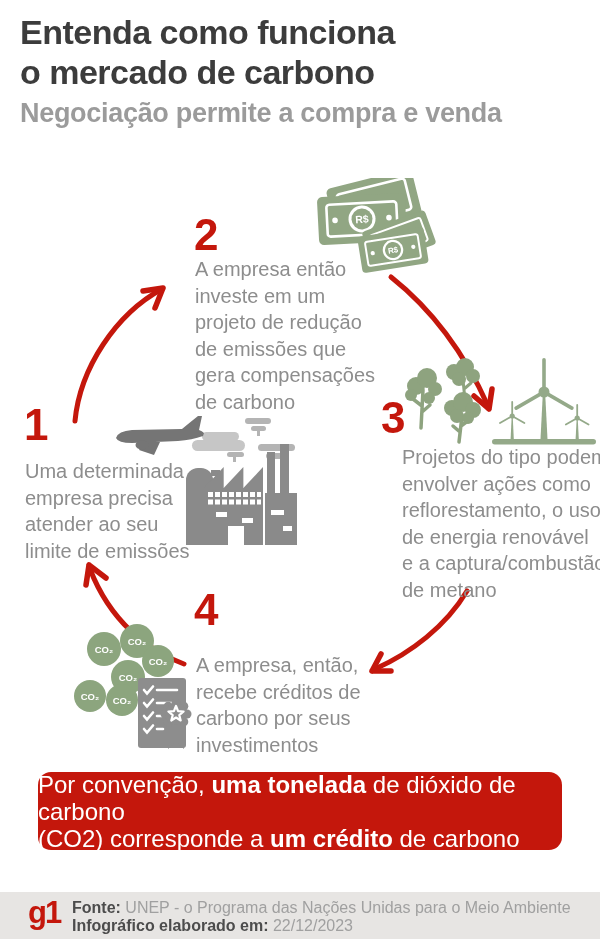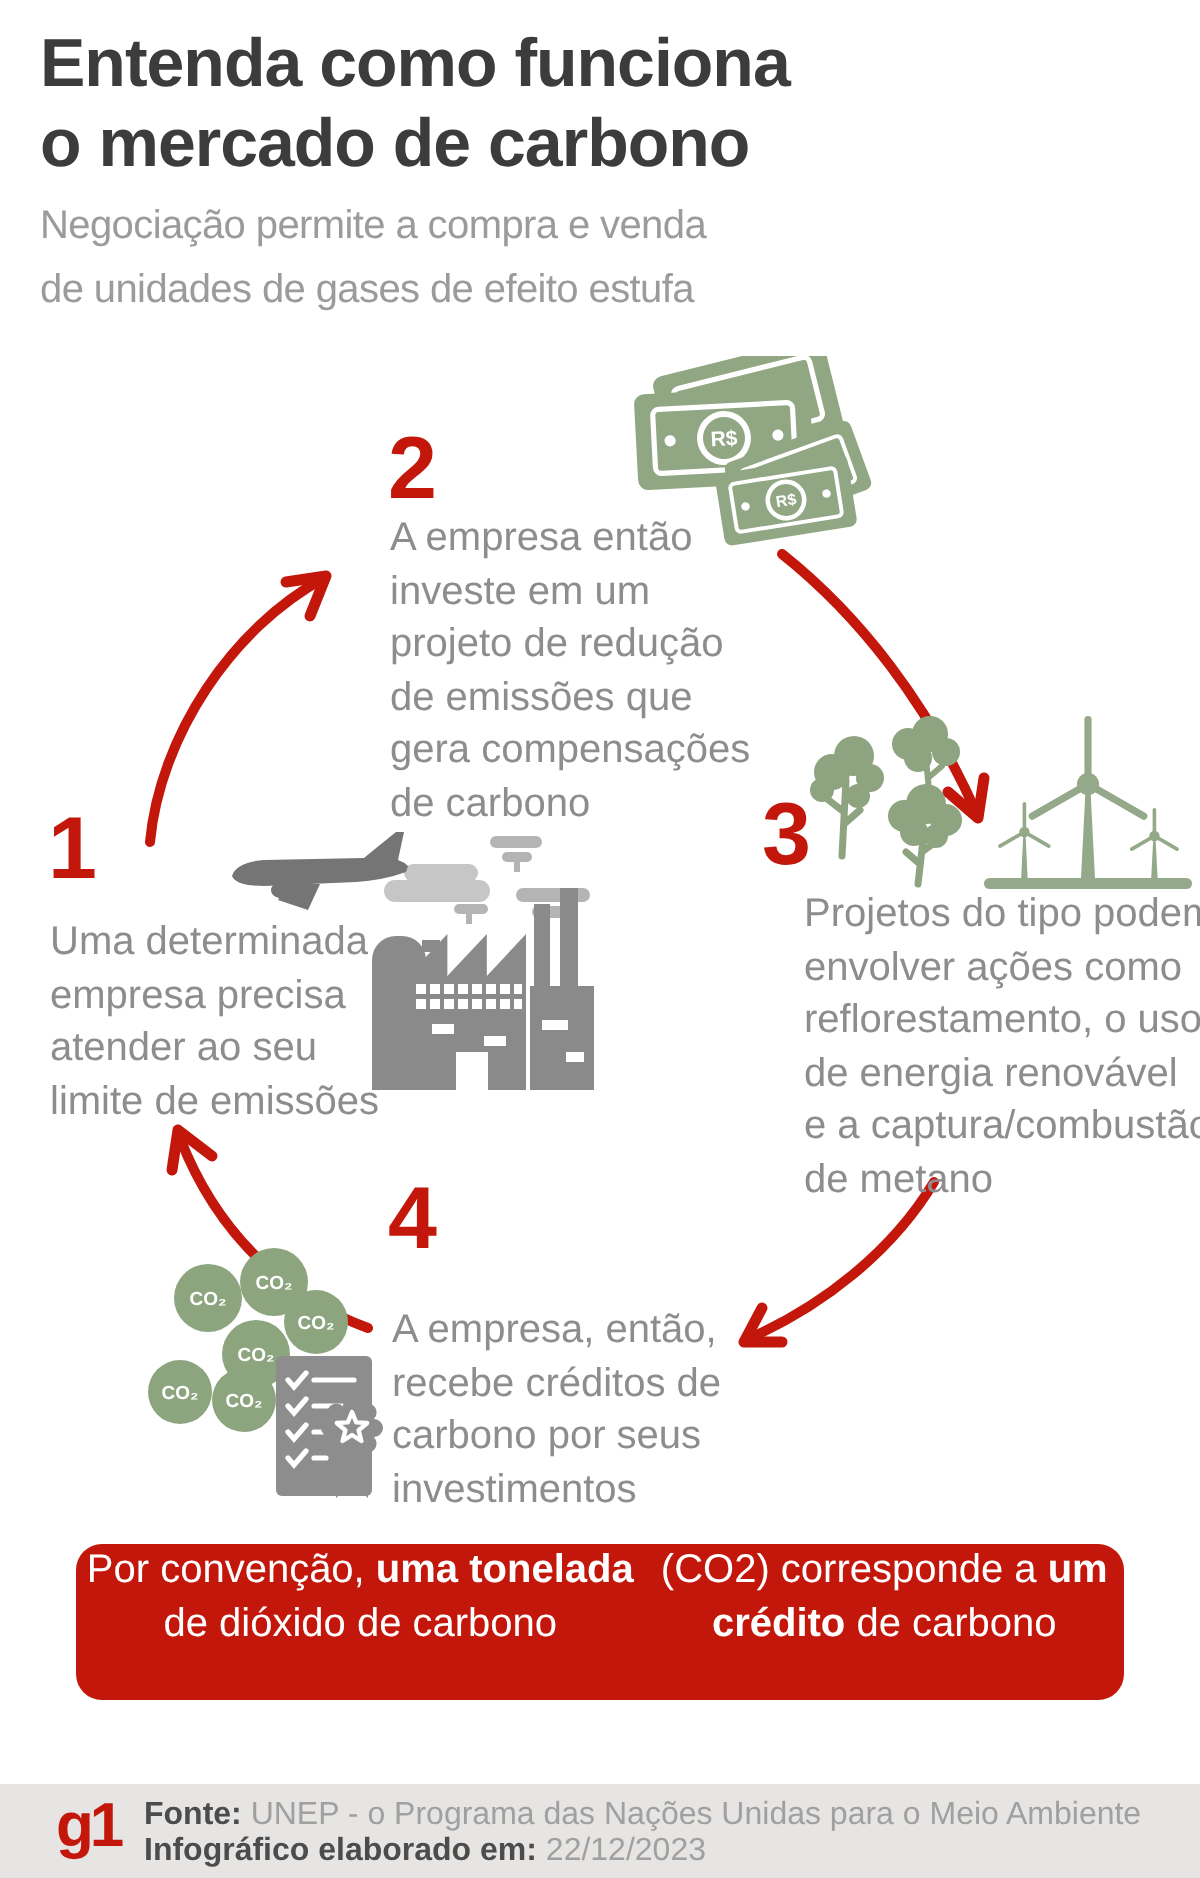--- a/index.html
+++ b/index.html
@@ -3,57 +3,56 @@
 <meta charset="utf-8">
 <style>
   html,body{margin:0;padding:0;background:#fff;}
   .canvas{
     position:relative;width:600px;height:939px;overflow:hidden;background:#ffffff;
     font-family:"Liberation Sans","DejaVu Sans",sans-serif;
   }
   .abs{position:absolute;}
   
   .title{left:20px;top:12px;font-size:34px;line-height:40px;font-weight:bold;color:#3c3c3c;letter-spacing:-0.5px;}
-  .subtitle{left:20px;top:97px;font-size:20px;line-height:32px;font-weight:normal;color:#9b9b9b;letter-spacing:-0.3px;}
+  .subtitle{left:20px;top:97px;font-size:27px;line-height:32px;font-weight:bold;color:#9b9b9b;letter-spacing:-0.3px;}
   
   .num{font-size:44px;font-weight:bold;color:#c4170c;line-height:44px;}
   .n1{left:24px;top:403px;}
   .n2{left:194px;top:213px;}
   .n3{left:381px;top:396px;}
   .n4{left:194px;top:588px;}
   
   .lines{font-size:20px;line-height:26.5px;color:#8d8d8d;white-space:pre-line;}
   .t1{left:25px;top:458px;width:190px;}
   .t2{left:195px;top:256px;width:210px;}
   .t3{left:402px;top:444px;width:218px;}
   .t4{left:196px;top:630px;width:190px;margin-top:22px;}
   
   .banner{left:38px;top:772px;width:524px;height:78px;background:#c4170c;border-radius:13px;
-          color:#ffffff;text-align:center;font-size:20px;line-height:27px;
-          display:flex;flex-direction:row;justify-content:center;}
+          color:#ffffff;font-size:24px;line-height:27px;
+          display:flex;flex-direction:column;justify-content:center;}
   .banner b{font-weight:bold;}
   
   .footerbar{left:0;top:892px;width:600px;height:47px;background:#e7e5e3;}
   .g1{left:28px;top:895px;font-size:31px;font-weight:bold;color:#c4170c;letter-spacing:-2px;}
   .src{left:72px;top:899px;font-size:16px;line-height:18px;color:#a0a0a0;}
   .src b{color:#4c4c4c;font-weight:bold;}
   svg{position:absolute;display:block;}
 </style>
 </head>
 <body>
 
 <div class="canvas">
 
   <div class="abs title">
     <div>Entenda como funciona</div>
     <div>o mercado de carbono</div>
   </div>
   <div class="abs subtitle">
     <div>Negociação permite a compra e venda</div>
-    <div>de unidades de gases de efeito estufa</div>
   </div>
 
   <svg class="abs" style="left:0;top:0" width="600" height="939" viewBox="0 0 600 939">
     <g fill="none" stroke="#c4170c" stroke-width="5" stroke-linecap="round">
       <g>
         <path d="M 75 421 C 80 368 116 314 162 289"></path>
         <path d="M163,288 L143,291 M163,288 L155,308" stroke-width="5.5"></path>
       </g>
       <g>
         <path d="M 391 277 C 430 308 464 352 488 406"></path>

